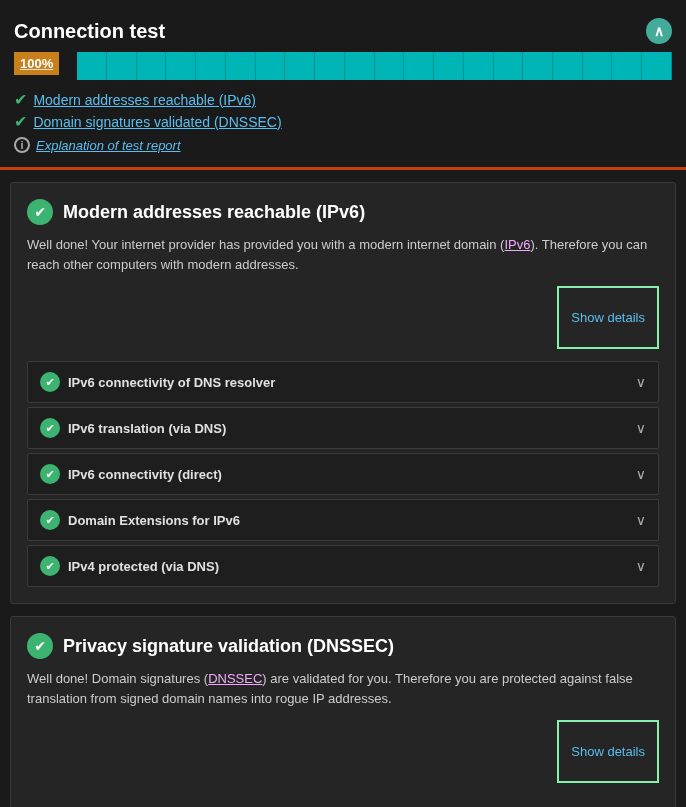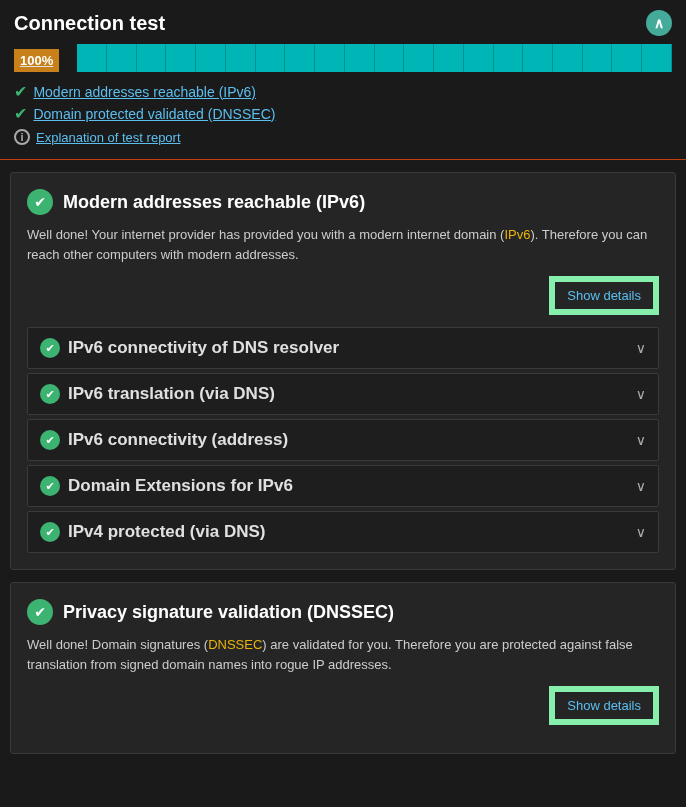--- a/index.html
+++ b/index.html
@@ -6,22 +6,22 @@
     body {
       background: #1a1a1a;
       color: #e0e0e0;
       font-family: Arial, sans-serif;
       font-size: 14px;
       width: 686px;
     }
 
     .top-section {
       background: #1a1a1a;
-      padding: 10px 14px 14px 14px;
-      border-bottom: 1px solid #c2410c;
+      padding: 18px 14px 14px 14px;
+      border-bottom: 3px solid #c2410c;
     }
 
     .top-header {
       display: flex;
       align-items: center;
       justify-content: space-between;
       margin-bottom: 8px;
     }
 
     .top-header h1 {
@@ -38,21 +38,21 @@
       display: flex;
       align-items: center;
       justify-content: center;
       color: #fff;
       font-weight: bold;
       font-size: 14px;
     }
 
     .progress-bar-container {
       display: flex;
-      align-items: flex-end;
+      align-items: flex-start;
       margin-bottom: 10px;
       gap: 18px;
       text-decoration: underline;
     }
 
     .progress-label {
       background: #c8801a;
       color: #fff;
       font-weight: bold;
       font-size: 13px;
@@ -128,20 +128,21 @@
       font-size: 11px;
       font-weight: bold;
       flex-shrink: 0;
     }
 
     .info-link {
       color: #5bbeef;
       text-decoration: underline;
       cursor: pointer;
       font-size: 13px;
+      font-style: italic;
     }
 
     
     .card {
       background: #252525;
       margin: 12px 10px;
       border: 1px solid #3a3a3a;
       border-radius: 3px;
       padding: 16px;
     }
@@ -173,34 +174,35 @@
     }
 
     .card-description {
       color: #cccccc;
       font-size: 13px;
       line-height: 1.5;
       margin-bottom: 12px;
     }
 
     .card-description a {
-      color: #eab308;
+      color: #f0abfc;
+      text-decoration: underline;
     }
 
     .show-details-row {
       display: flex;
       justify-content: flex-end;
       margin-bottom: 12px;
     }
 
     .show-details-btn {
-      border: 6px solid #86efac;
+      border: 2px solid #86efac;
       color: #5bbeef;
       background: transparent;
-      padding: 6px 12px;
+      padding: 22px 12px;
       cursor: pointer;
       font-size: 13px;
     }
 
     
     .accordion-list {
       display: flex;
       flex-direction: column;
       gap: 4px;
     }
@@ -230,21 +232,21 @@
       display: flex;
       align-items: center;
       justify-content: center;
       color: #fff;
       font-size: 11px;
       flex-shrink: 0;
     }
 
     .accordion-label {
       color: #e0e0e0;
-      font-size: 17px;
+      font-size: 13px;
       font-weight: bold;
     }
 
     .chevron-down {
       color: #aaa;
       font-size: 14px;
     }
   </style>
 </head>
 <body>
@@ -285,21 +287,21 @@
     </div>
   </div>
 
   <ul class="check-list">
     <li>
       <span class="check-icon-green">✔</span>
       <a class="check-link">Modern addresses reachable (IPv6)</a>
     </li>
     <li>
       <span class="check-icon-green">✔</span>
-      <a class="check-link">Domain protected validated (DNSSEC)</a>
+      <a class="check-link">Domain signatures validated (DNSSEC)</a>
     </li>
   </ul>
 
   <div class="info-link-row">
     <div class="info-icon">i</div>
     <a class="info-link">Explanation of test report</a>
   </div>
 </div>
 
 <div class="card">
@@ -329,21 +331,21 @@
       <div class="accordion-left">
         <div class="accordion-check">✔</div>
         <span class="accordion-label">IPv6 translation (via DNS)</span>
       </div>
       <span class="chevron-down">∨</span>
     </div>
 
     <div class="accordion-item">
       <div class="accordion-left">
         <div class="accordion-check">✔</div>
-        <span class="accordion-label">IPv6 connectivity (address)</span>
+        <span class="accordion-label">IPv6 connectivity (direct)</span>
       </div>
       <span class="chevron-down">∨</span>
     </div>
 
     <div class="accordion-item">
       <div class="accordion-left">
         <div class="accordion-check">✔</div>
         <span class="accordion-label">Domain Extensions for IPv6</span>
       </div>
       <span class="chevron-down">∨</span>

